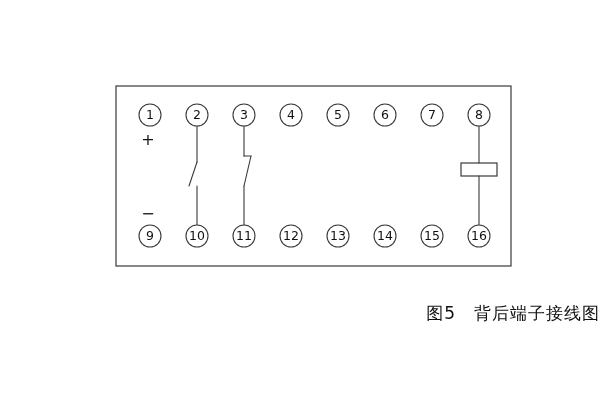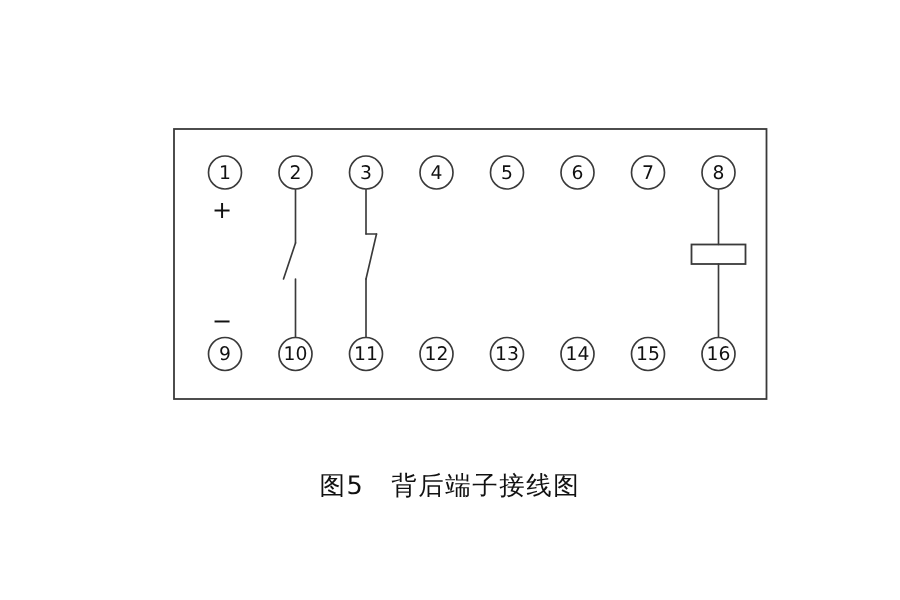--- a/index.html
+++ b/index.html
@@ -39,23 +39,23 @@
     }
     .pol {
       fill: var(--text, #111111);
       font-size: 16px;
       text-anchor: middle;
       font-family: "DejaVu Sans", "Liberation Sans", sans-serif;
     }
     .caption {
       position: absolute;
       left: 0;
-      top: 312px;
+      top: 302px;
       width: 600px;
-      text-align: center;
+      text-align: right;
       font-size: 17px;
       color: var(--text, #111111);
       letter-spacing: 1px;
       font-family: "DejaVu Sans", "Liberation Sans", sans-serif;
     }
   </style>
 </head>
 <body>
 
 <div class="stage">

